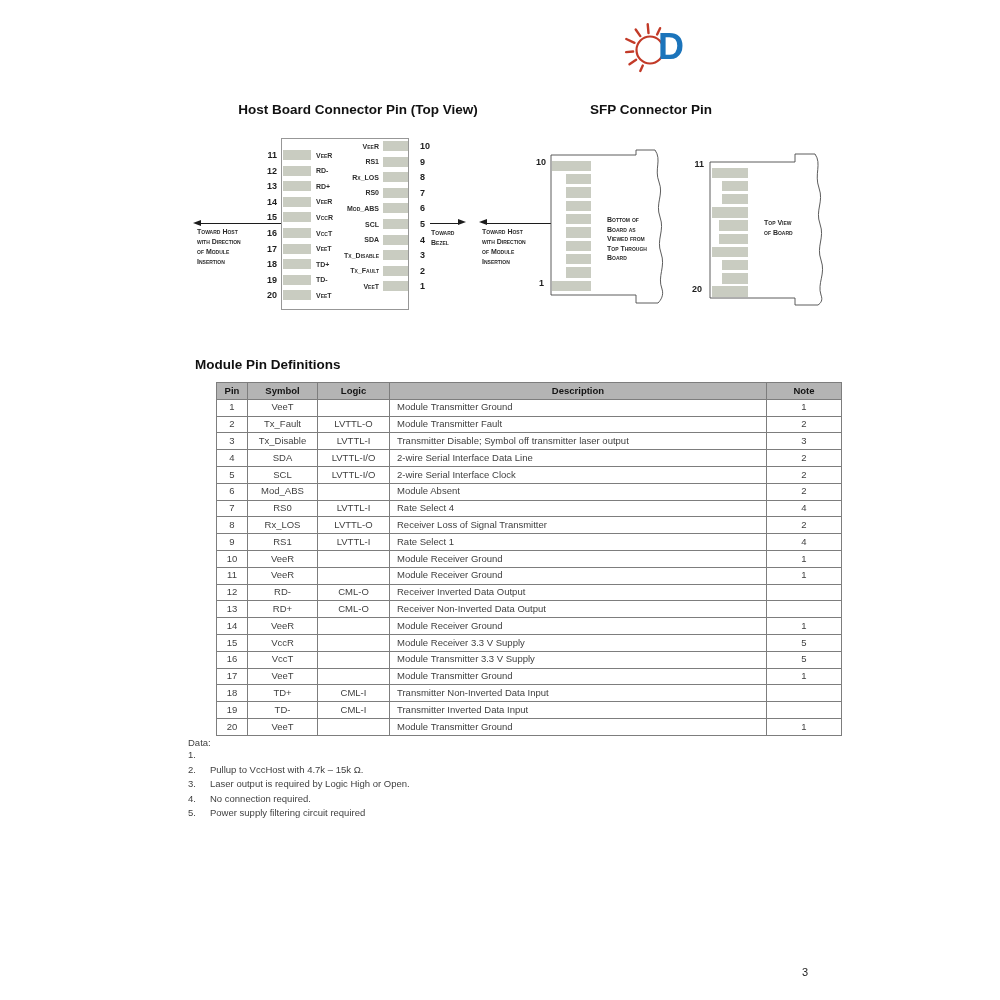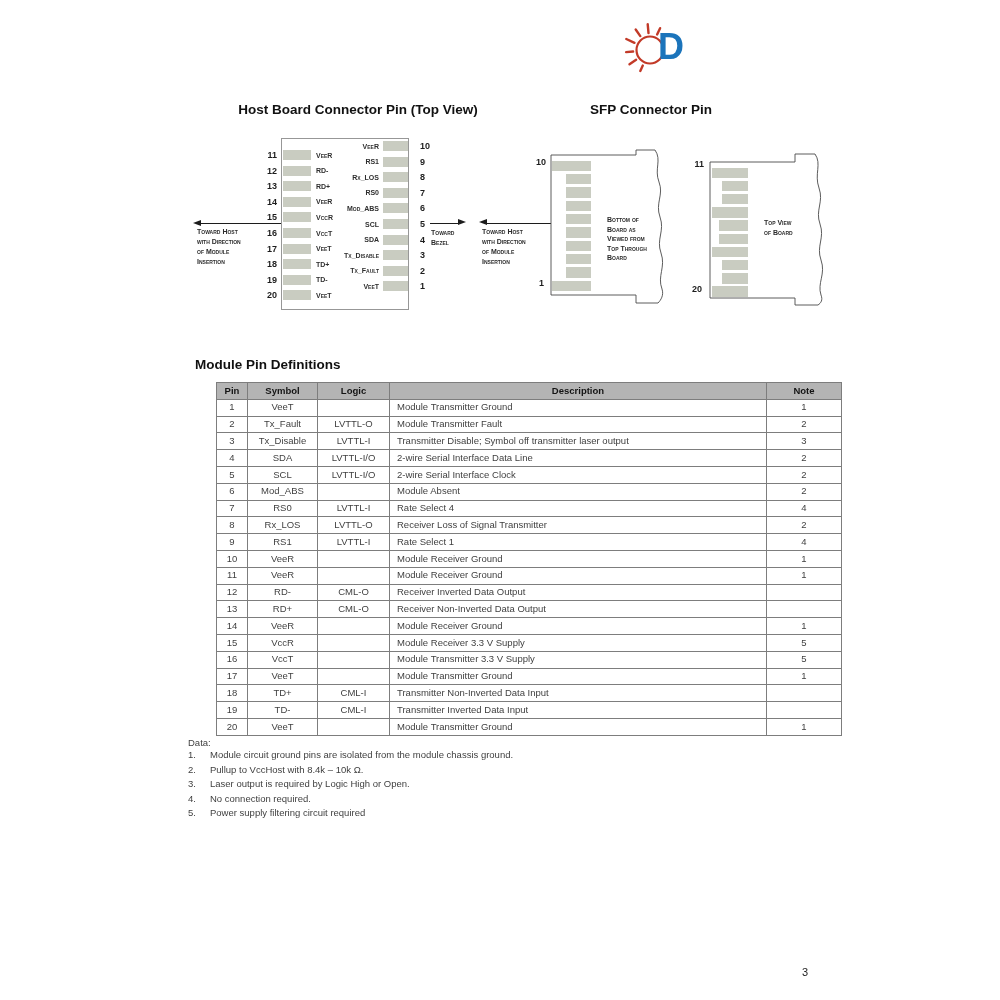--- a/index.html
+++ b/index.html
@@ -420,25 +420,24 @@
           <td class="c-note">1</td>
         </tr>
       </tbody>
   </table>
 
   <div class="abs" id="notes">
     <div>Data:</div>
     <div id="note-items">
         <div class="note-item">
           <span class="note-num">1.</span>
-          <span>Module circuit ground pins are isolated from the module chassis ground.</span>
         </div>
         <div class="note-item">
           <span class="note-num">2.</span>
-          <span>Pullup to VccHost with 8.4k – 10k Ω.</span>
+          <span>Pullup to VccHost with 4.7k – 15k Ω.</span>
         </div>
         <div class="note-item">
           <span class="note-num">3.</span>
           <span>Laser output is required by Logic High or Open.</span>
         </div>
         <div class="note-item">
           <span class="note-num">4.</span>
           <span>No connection required.</span>
         </div>
         <div class="note-item">

